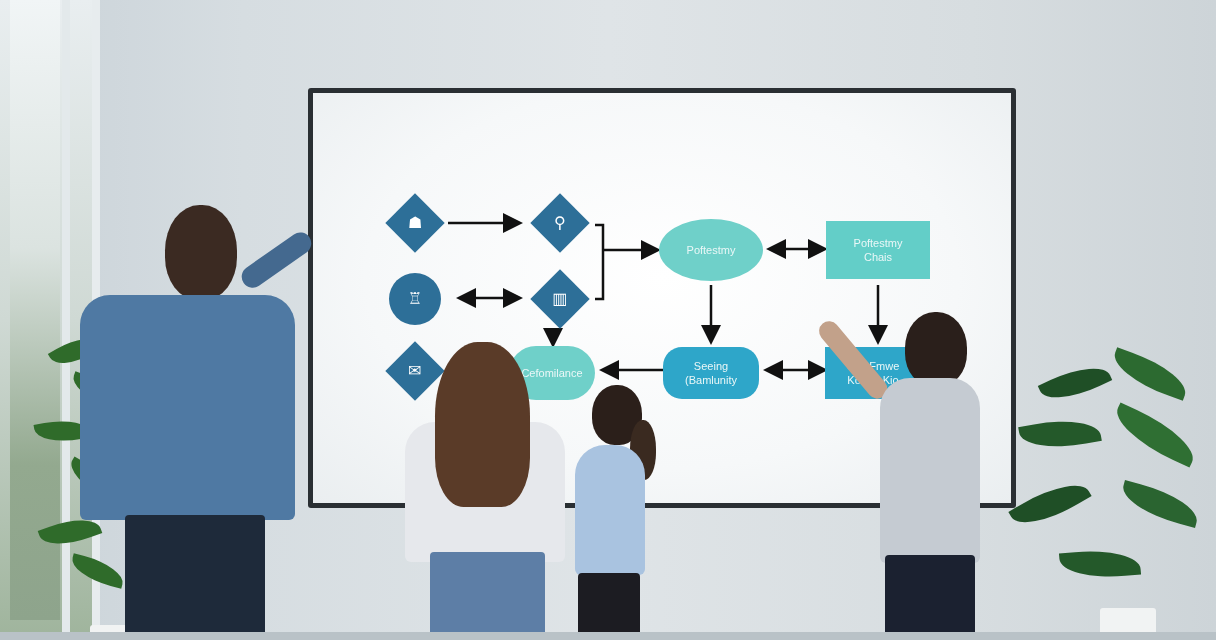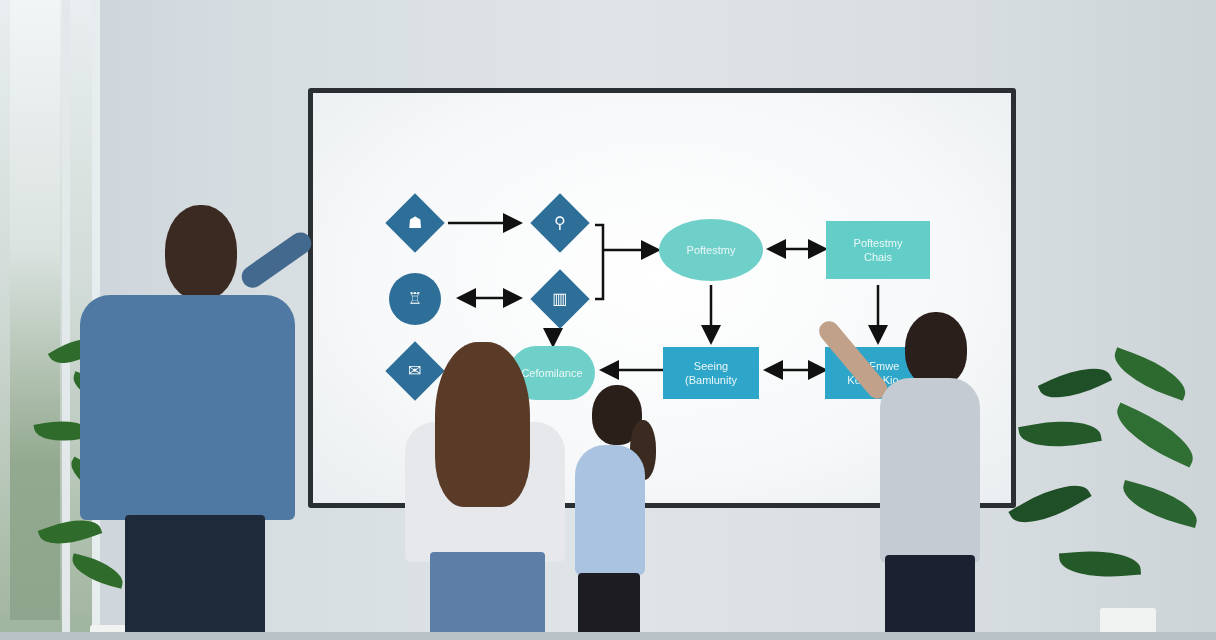--- a/index.html
+++ b/index.html
@@ -100,21 +100,21 @@
 
     <div class="node oval" style="left:346px;top:126px;width:104px;height:62px;">
       <span>Poftestmy</span>
     </div>
     <div class="node rect-teal" style="left:513px;top:128px;width:104px;height:58px;padding:0 14px;">
       <span>Poftestmy Chais</span>
     </div>
     <div class="node oval" style="left:196px;top:253px;width:86px;height:54px;border-radius:40px;justify-content:center;">
       <span>Cefomilance</span>
     </div>
-    <div class="node rect-blue" style="left:350px;top:254px;width:96px;height:52px;padding:0 12px;">
+    <div class="node rect-blue" style="left:350px;top:254px;width:96px;height:52px;padding:0 12px;border-radius:19px;">
       <span>Seeing (Bamlunity</span>
     </div>
     <div class="node rect-blue" style="left:512px;top:254px;width:96px;height:52px;padding:0 10px;">
       <span>G… Fmwe Kow… Kio</span>
     </div>
   </div>
 </div>
 
 <div class="plant" style="left:30px;top:320px;width:100px;height:320px;">
   <div class="leaf" style="left:20px;top:20px;width:50px;height:22px;transform:rotate(-30deg);"></div>

